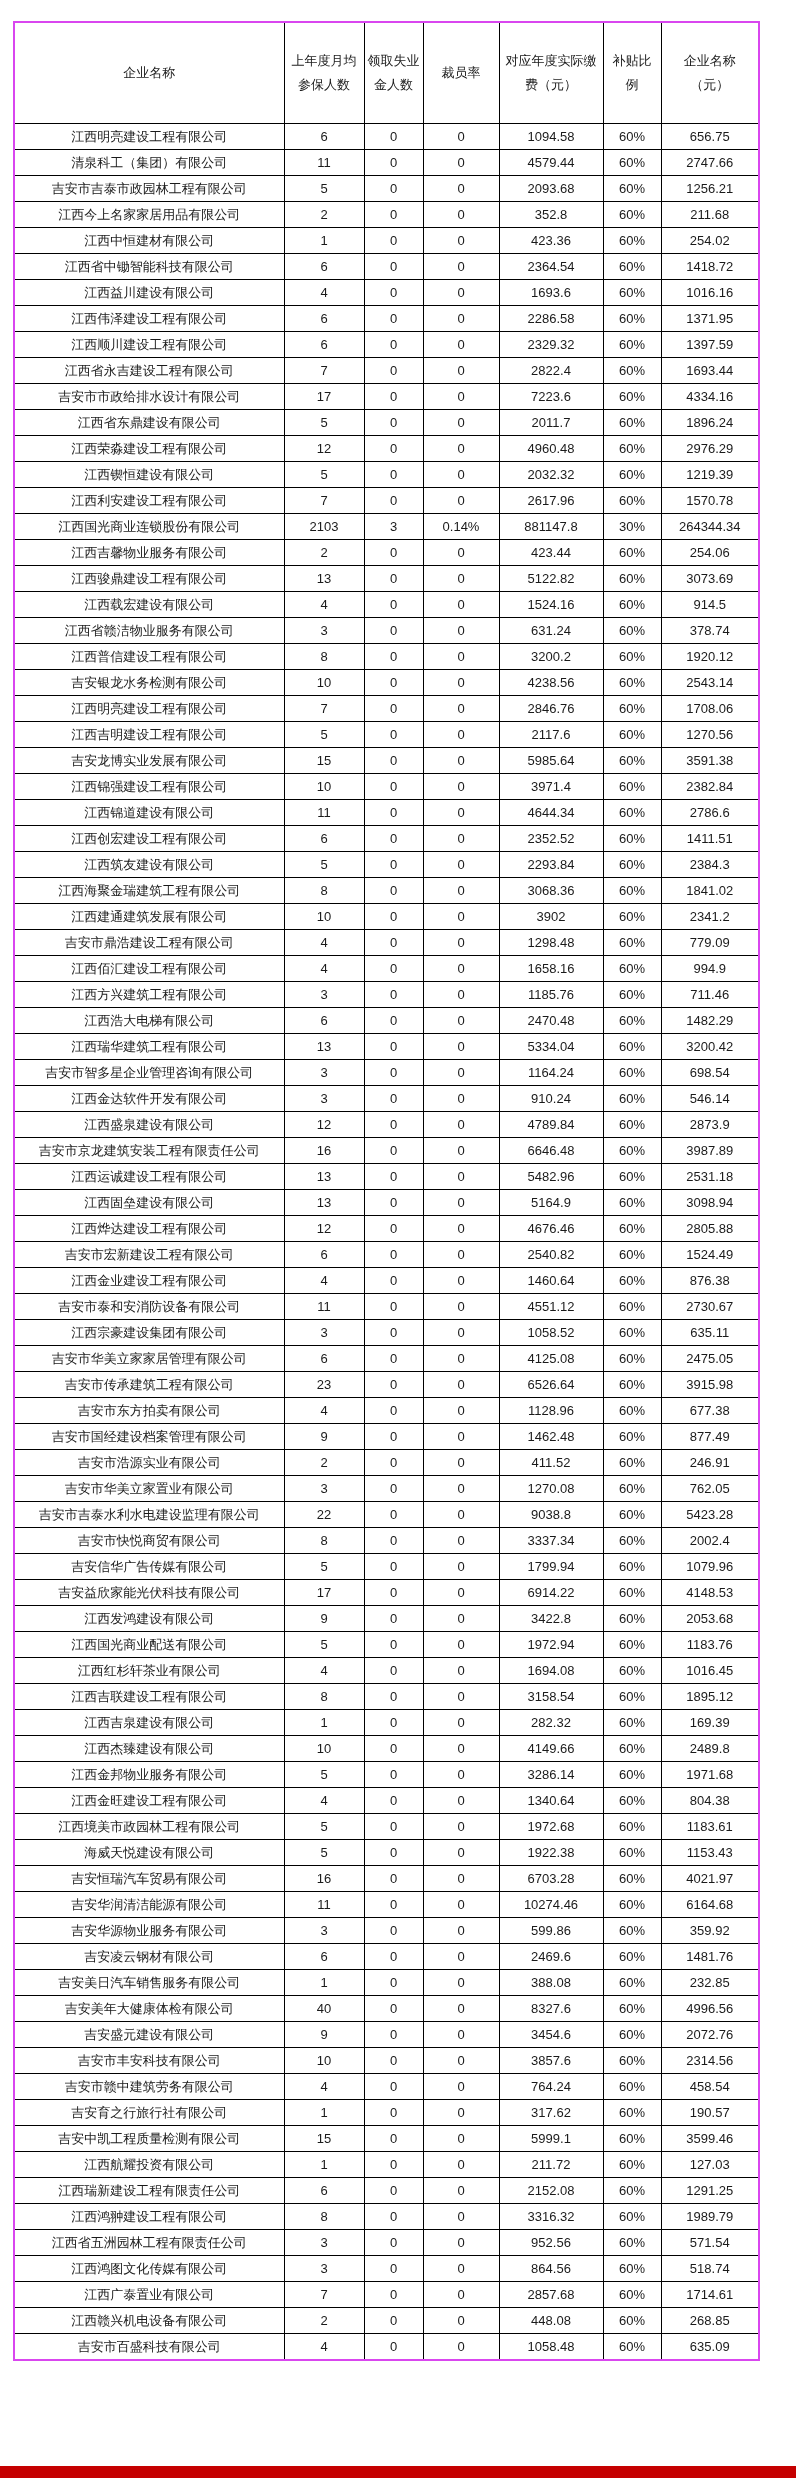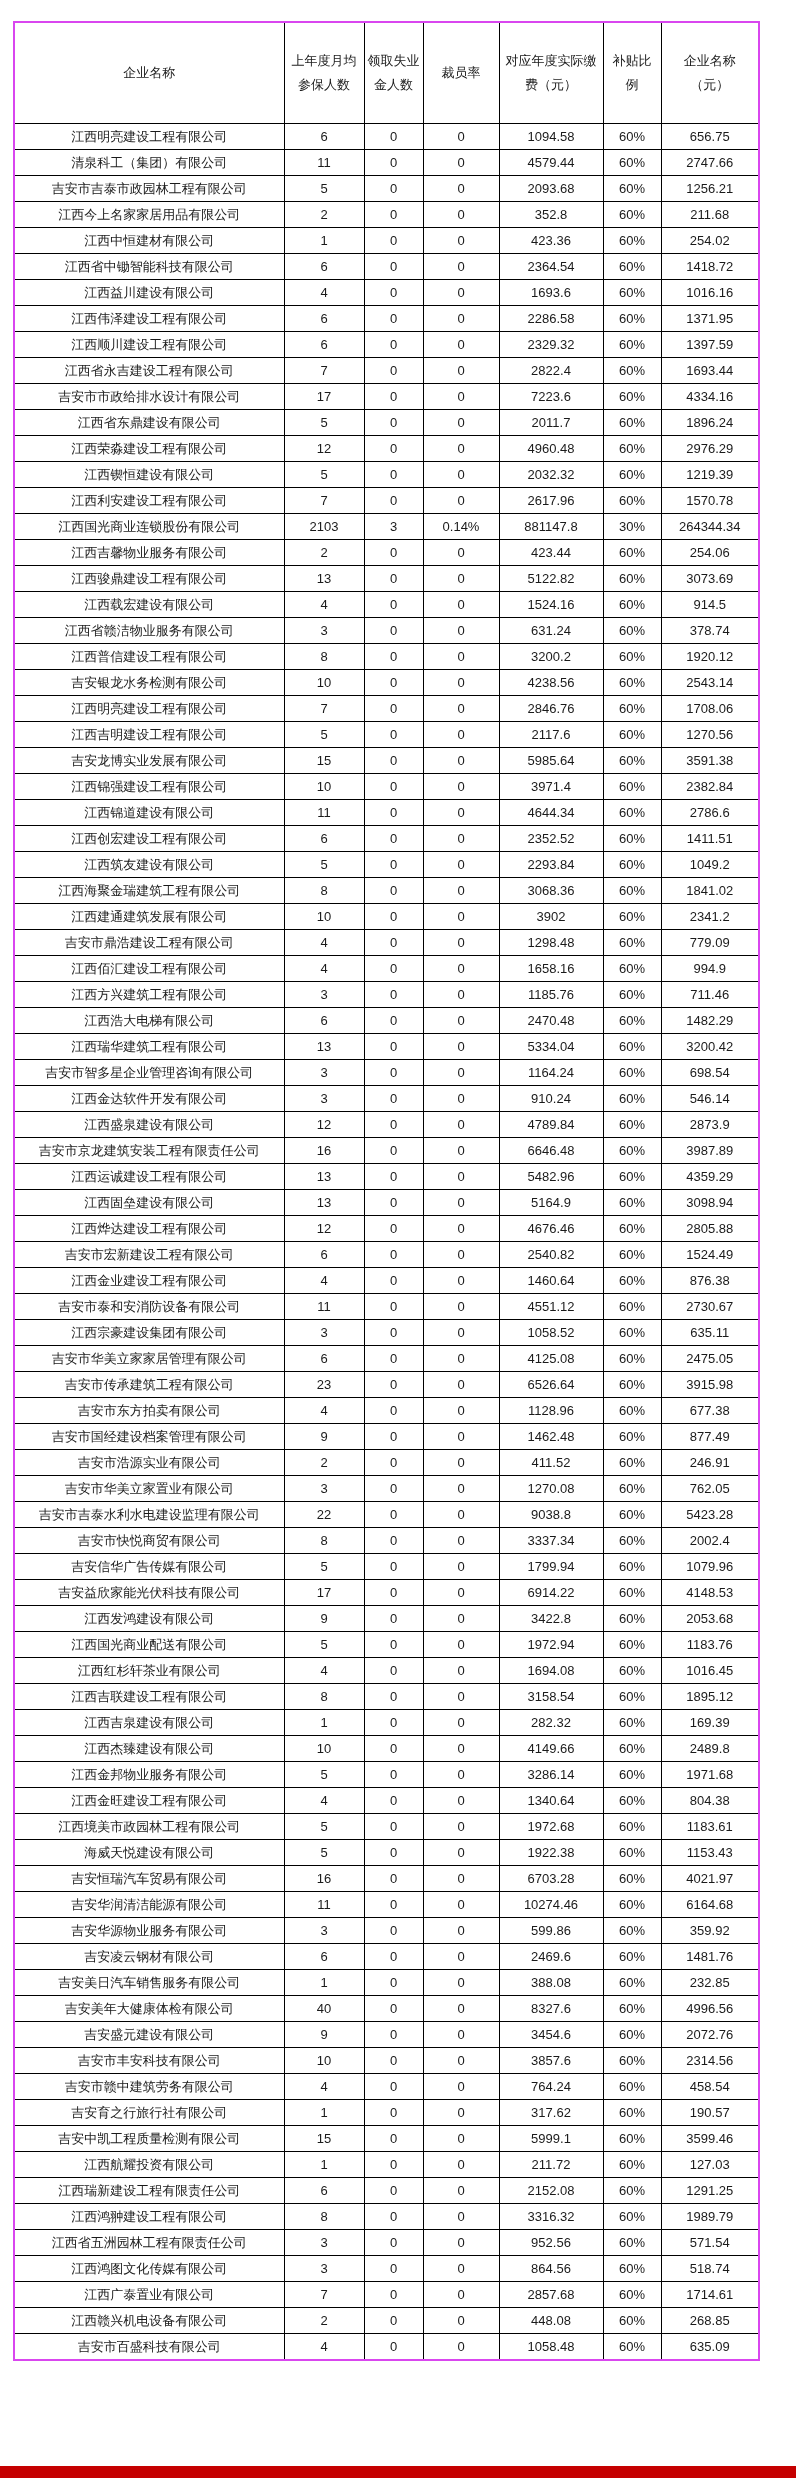--- a/index.html
+++ b/index.html
@@ -312,21 +312,21 @@
         <td>60%</td>
         <td>1411.51</td>
       </tr>
       <tr>
         <td>江西筑友建设有限公司</td>
         <td>5</td>
         <td>0</td>
         <td>0</td>
         <td>2293.84</td>
         <td>60%</td>
-        <td>1049.2</td>
+        <td>2384.3</td>
       </tr>
       <tr>
         <td>江西海聚金瑞建筑工程有限公司</td>
         <td>8</td>
         <td>0</td>
         <td>0</td>
         <td>3068.36</td>
         <td>60%</td>
         <td>1841.02</td>
       </tr>
@@ -420,21 +420,21 @@
         <td>60%</td>
         <td>3987.89</td>
       </tr>
       <tr>
         <td>江西运诚建设工程有限公司</td>
         <td>13</td>
         <td>0</td>
         <td>0</td>
         <td>5482.96</td>
         <td>60%</td>
-        <td>4359.29</td>
+        <td>2531.18</td>
       </tr>
       <tr>
         <td>江西固垒建设有限公司</td>
         <td>13</td>
         <td>0</td>
         <td>0</td>
         <td>5164.9</td>
         <td>60%</td>
         <td>3098.94</td>
       </tr>

